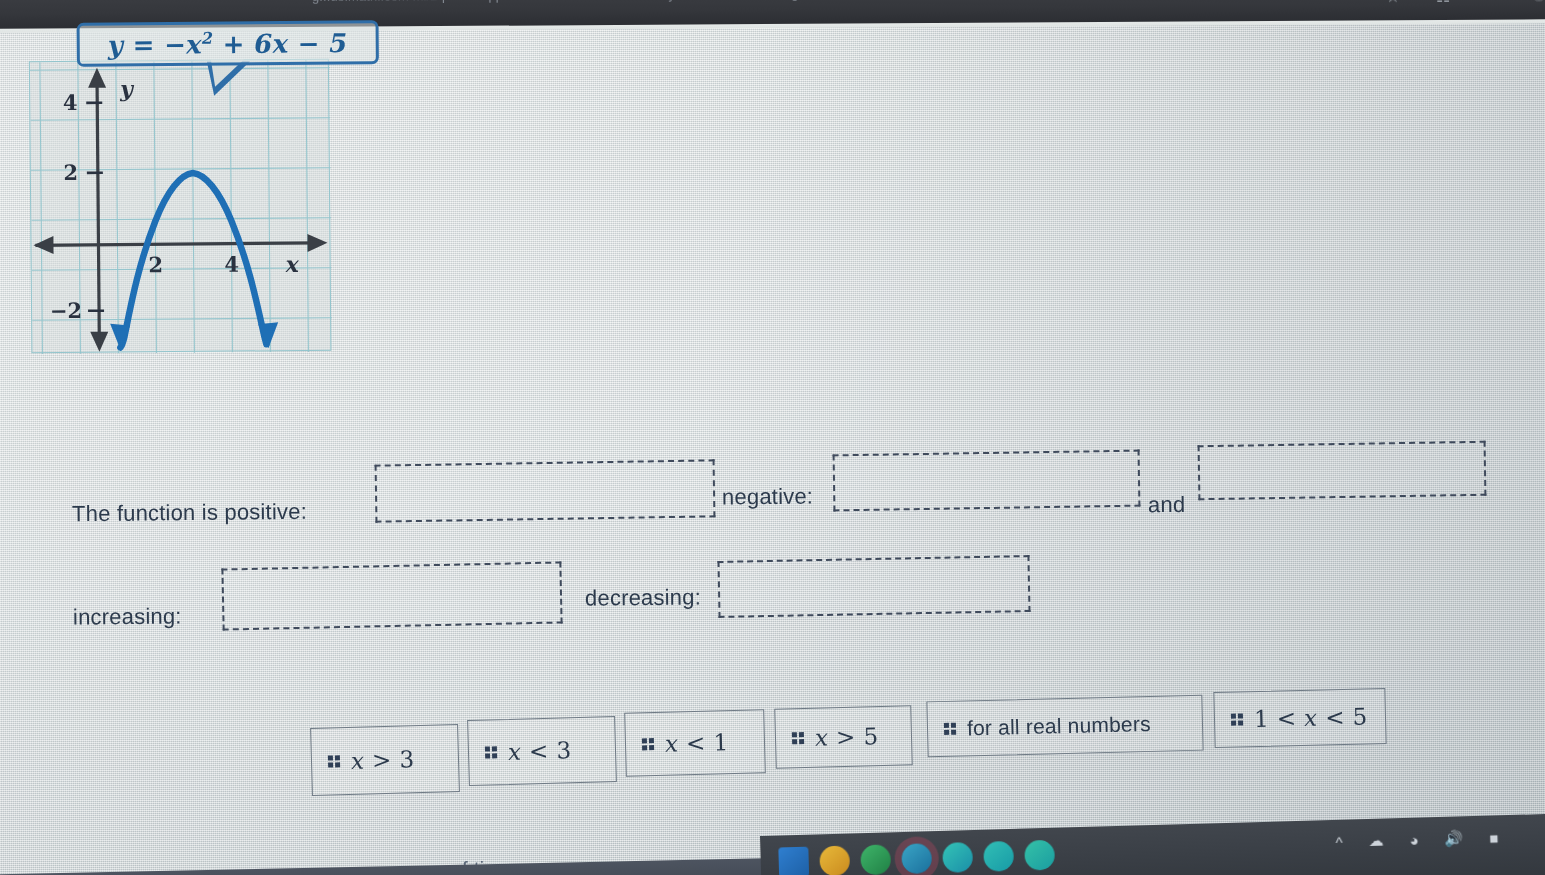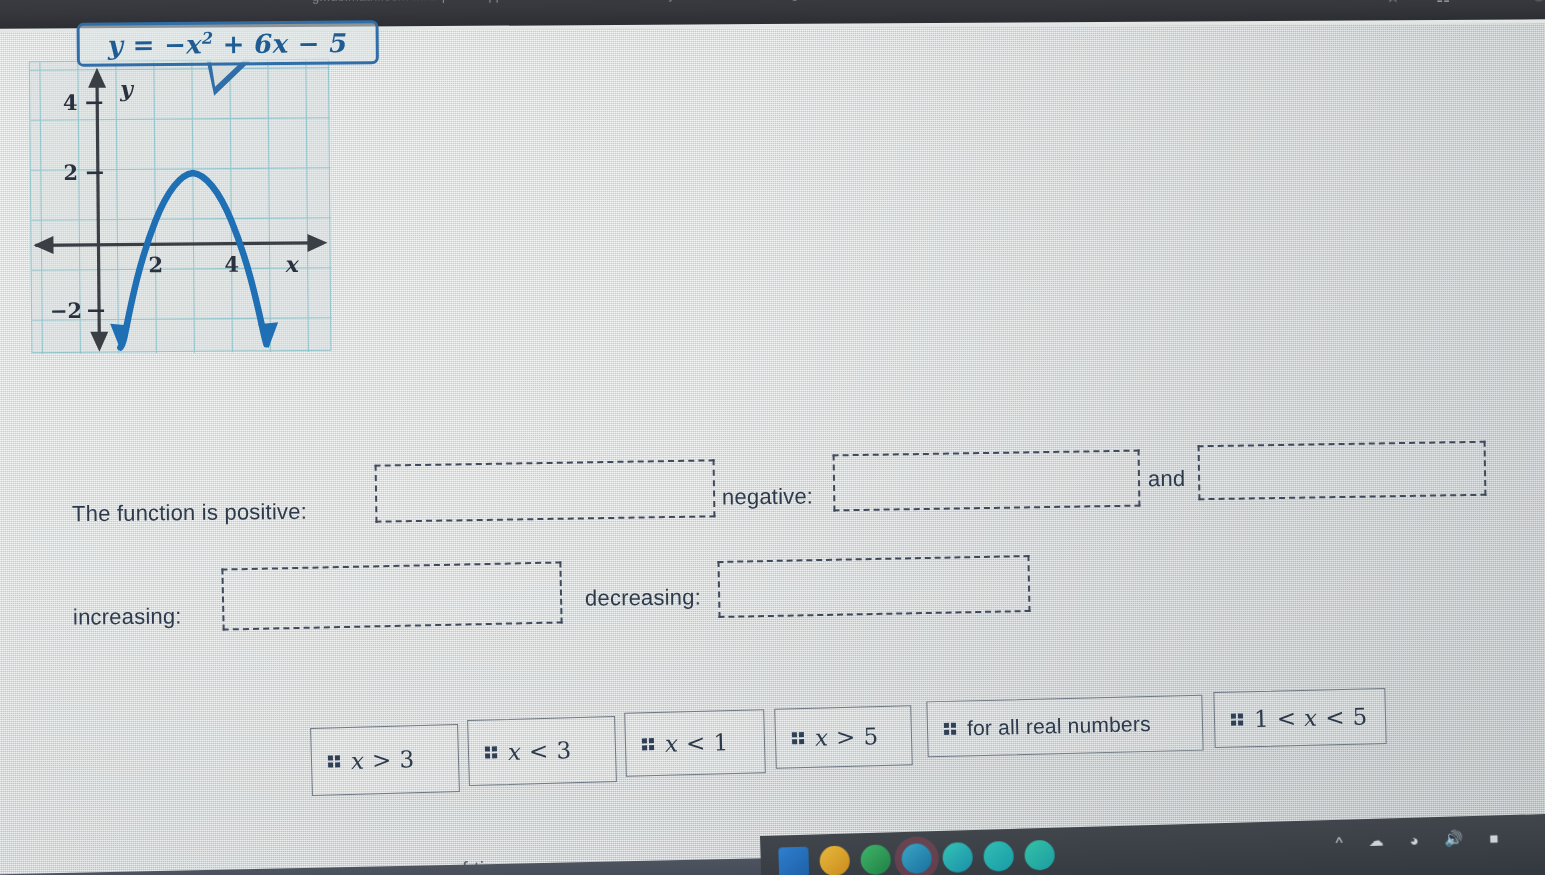--- a/index.html
+++ b/index.html
@@ -152,21 +152,21 @@
   .prompt-line {
     position: absolute;
     z-index: 8;
     font-size: 22px;
     color: #2d3b4d;
     white-space: nowrap;
     letter-spacing: 0.2px;
   }
   #label-positive { left: 72px; top: 500px; transform: rotate(-0.6deg); }
   #label-negative { left: 722px; top: 484px; transform: rotate(-0.6deg); }
-  #label-and      { left: 1148px; top: 466px; transform: rotate(-0.6deg); }
+  #label-and      { left: 1148px; top: 492px; transform: rotate(-0.6deg); }
   #label-increasing { left: 73px; top: 604px; transform: rotate(-0.6deg); }
   #label-decreasing { left: 585px; top: 585px; transform: rotate(-0.6deg); }
 
   
   .dropzone {
     position: absolute;
     z-index: 8;
     border: 2px dashed #3f4a5c;
     background: rgba(255,255,255,0.045);
   }

